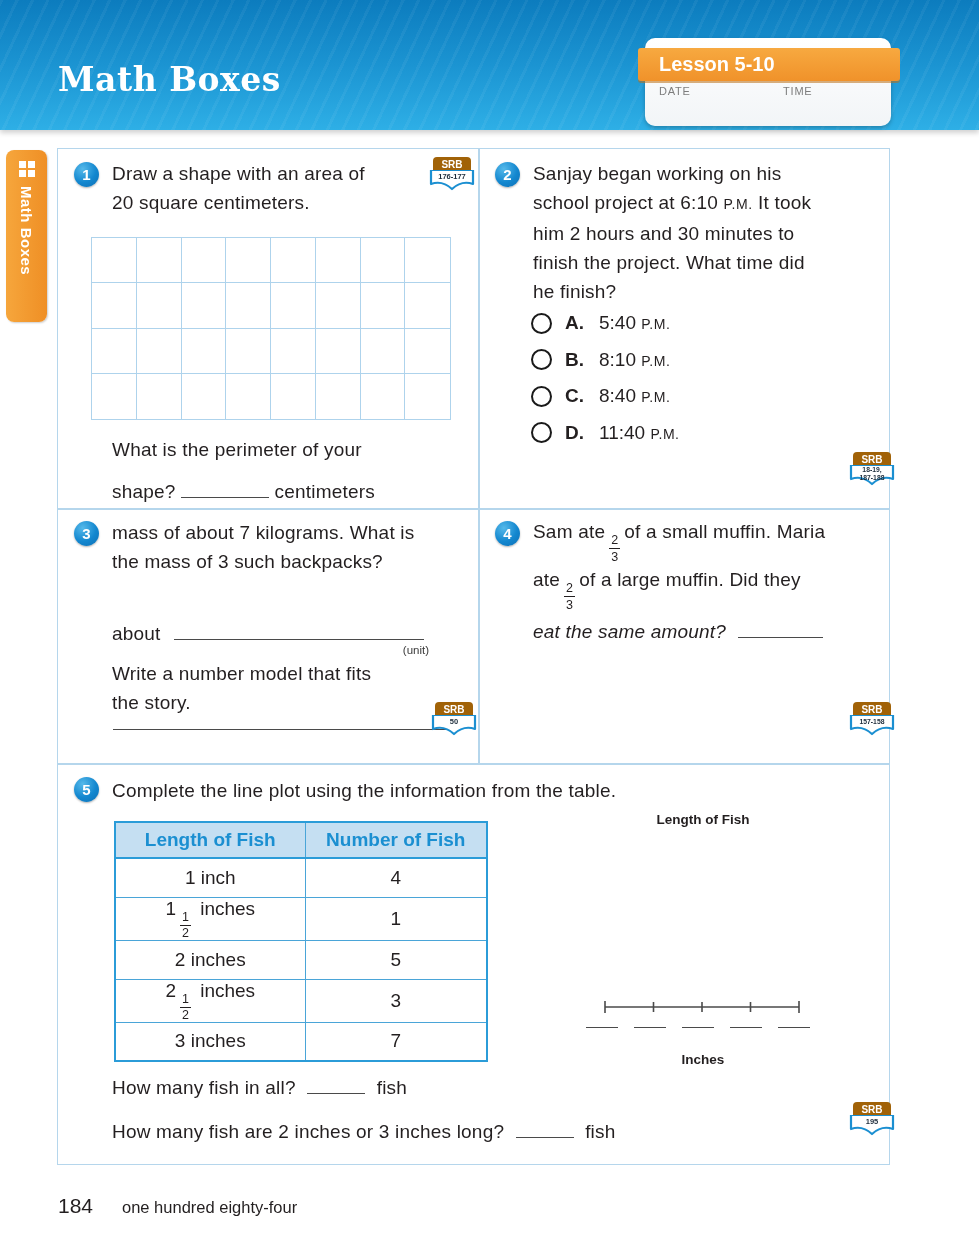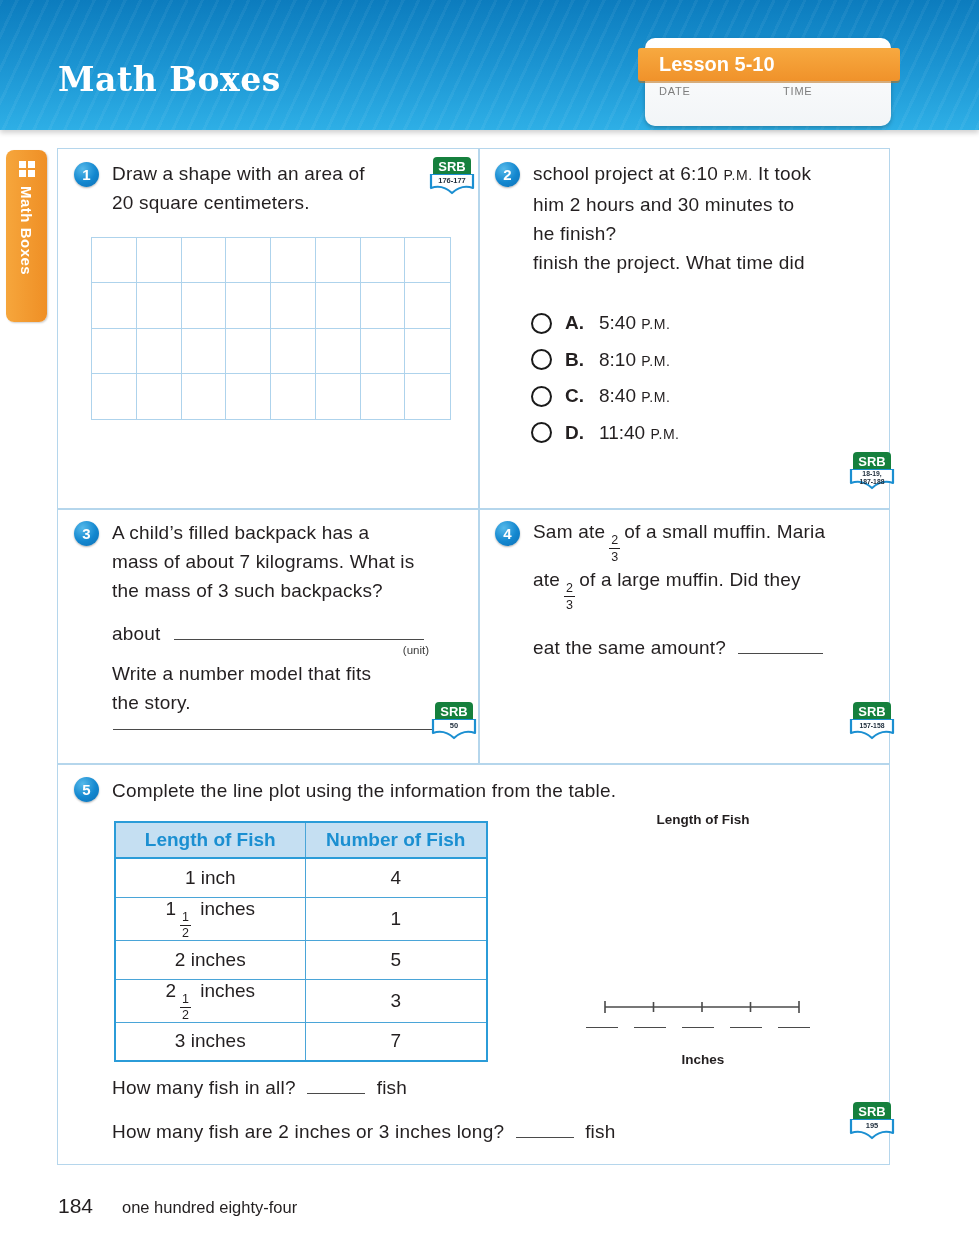--- a/index.html
+++ b/index.html
@@ -47,22 +47,22 @@
     background:radial-gradient(circle at 35% 28%, #55b9ea 0%, #1387cf 55%, #0e6fb4 100%);
     color:#ffffff; font-weight:bold; font-size:15px; display:flex; align-items:center;
     justify-content:center; box-shadow:0 1px 2px rgba(0,0,0,0.3); }
 
   .ptext { position:absolute; font-size:19px; line-height:29px; letter-spacing:0.2px; }
   .smallcaps { font-size:0.74em; letter-spacing:0.5px; }
   .blank { display:inline-block; border-bottom:1.6px solid #4a4a4a; vertical-align:baseline; }
 
   
   .srb { position:absolute; width:46px; text-align:center; }
-  .srb-top { margin:0 4px; background:#15803d; border-radius:4px 4px 0 0; color:#ffffff;
-    font-weight:bold; font-size:13px; padding:2px 0 1px; }
+  .srb-top { margin:0 4px; background:#a16207; border-radius:4px 4px 0 0; color:#ffffff;
+    font-weight:bold; font-size:10px; padding:2px 0 1px; }
   .srb-book { position:relative; margin-top:-1px; }
   .srb-pages { position:absolute; left:0; right:0; top:3px; font-weight:bold; color:#1c2b3a; }
   .srb-pages .pg { display:block; line-height:8px; font-size:7.5px; }
 
   
   .area-grid { position:absolute; display:grid; border:1.5px solid #aed3ec; }
   .gcell { } 
 
   
   .choice-row { display:flex; align-items:center; margin-bottom:14.5px; }
@@ -165,27 +165,36 @@
       <div class="gcell" style="border-bottom: 1.5px solid rgb(174, 211, 236);"></div>
       <div class="gcell" style="border-right: 1.5px solid rgb(174, 211, 236);"></div>
       <div class="gcell" style="border-right: 1.5px solid rgb(174, 211, 236);"></div>
       <div class="gcell" style="border-right: 1.5px solid rgb(174, 211, 236);"></div>
       <div class="gcell" style="border-right: 1.5px solid rgb(174, 211, 236);"></div>
       <div class="gcell" style="border-right: 1.5px solid rgb(174, 211, 236);"></div>
       <div class="gcell" style="border-right: 1.5px solid rgb(174, 211, 236);"></div>
       <div class="gcell" style="border-right: 1.5px solid rgb(174, 211, 236);"></div>
       <div class="gcell"></div>
     </div>
+  <div class="ptext" style="left:54px; top:286px;">
+    <div>What is the perimeter of your</div>
+    <div style="margin-top:13px;">
+      <span>shape?</span>
+      <span class="blank" style="width:88px;"></span>
+      <span>centimeters</span>
+    </div>
+  </div>
 
   <div class="num-badge" style="left:437px; top:13px;">2</div>
   <div class="ptext" style="left:475px; top:10px;">
+    <div>Sanjay began working on his</div>
     <div><span>school project at 6:10 </span><span class="smallcaps">P.M.</span><span> It took</span></div>
     <div>him 2 hours and 30 minutes to</div>
+    <div>finish the project. What time did</div>
     <div>he finish?</div>
-    <div>finish the project. What time did</div>
   </div>
   <div style="position:absolute; left:473px; top:163px;">
     <div class="choice-row">
       <span class="radio"></span>
       <span class="choice-letter">A.</span>
       <span class="choice-time"><span>5:40</span> <span class="smallcaps">P.M.</span></span>
     </div>
     <div class="choice-row">
       <span class="radio"></span>
       <span class="choice-letter">B.</span>
@@ -210,21 +219,20 @@
         </svg>
       <div class="srb-pages" style="top:1px;">
           <span class="pg" style="font-size:6.8px;">18-19,</span>
           <span class="pg" style="font-size:6.8px;">187-188</span>
         </div>
     </div>
   </div>
 
   <div class="num-badge" style="left:16px; top:372px;">3</div>
   <div class="ptext" style="left:54px; top:369px;">
-    <div>A child’s filled backpack has a</div>
     <div>mass of about 7 kilograms. What is</div>
     <div>the mass of 3 such backpacks?</div>
   </div>
   <div class="ptext" style="left:54px; top:470px;">
     <span>about</span>
     <span class="blank" style="width:250px; margin-left:8px;"></span>
   </div>
   <div style="position:absolute; left:300px; top:495px; width:71px; text-align:right; font-size:11.5px; color:#3a3a3a;">(unit)</div>
   <div class="ptext" style="left:54px; top:510px;">
     <div>Write a number model that fits</div>
@@ -247,21 +255,21 @@
   <div class="num-badge" style="left:437px; top:372px;">4</div>
   <div class="ptext" style="left:475px; top:366px; line-height:33px;">
     <div><span>Sam ate</span><span class="frac">
           <span class="fnum">2</span>
           <span class="fden">3</span>
         </span><span>of a small muffin. Maria</span></div>
     <div><span>ate</span><span class="frac">
           <span class="fnum">2</span>
           <span class="fden">3</span>
         </span><span>of a large muffin. Did they</span></div>
-    <div style="margin-top:20px;"><span>eat the same amount?</span>
+    <div style="margin-top:4px;font-style:italic;"><span>eat the same amount?</span>
       <span class="blank" style="width:85px; margin-left:6px;"></span>
     </div>
   </div>
   <div class="srb" style="left:791px; top:553px;">
     <div class="srb-top">SRB</div>
     <div class="srb-book">
       <svg width="46" height="24" viewBox="0 0 46 24">
           <path d="M2,0 H44 V14 C37,11.5 30,12.5 23,19 C16,12.5 9,11.5 2,14 Z" fill="#ffffff" stroke="#1b8fd1" stroke-width="2.2" stroke-linejoin="round"></path>
         </svg>
       <div class="srb-pages">

